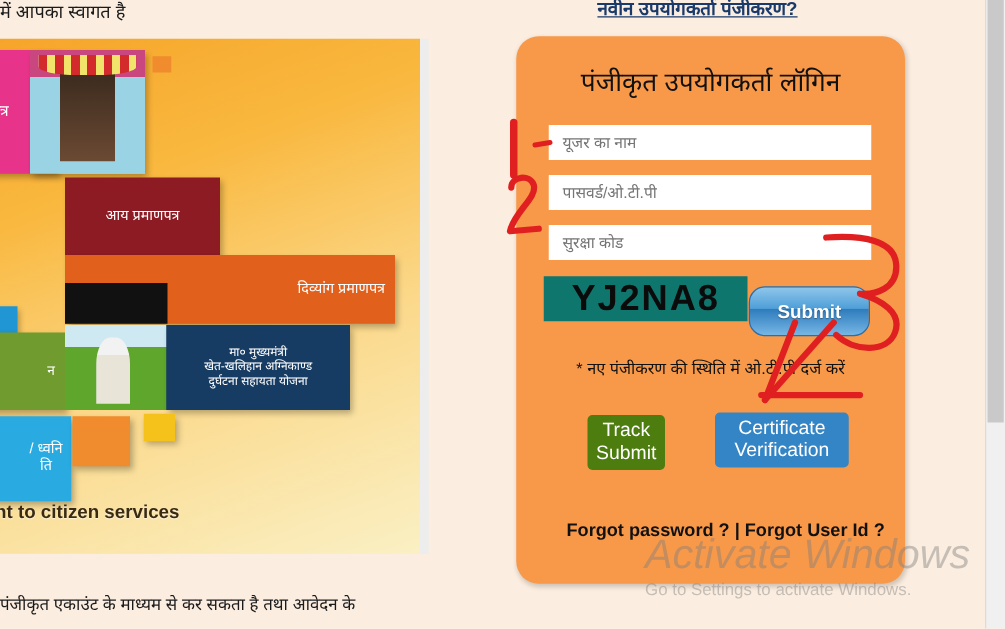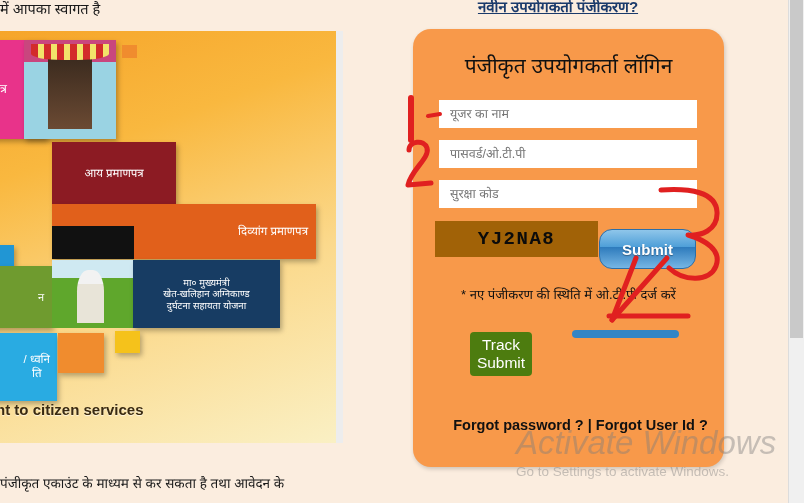--- a/index.html
+++ b/index.html
@@ -156,29 +156,29 @@
     font-family: "Liberation Sans", sans-serif;
   }
   .field-user { top: 71px; }
   .field-pass { top: 111px; }
   .field-code { top: 151px; }
 
   .captcha {
     position: absolute;
     left: 22px; top: 192px;
     width: 163px; height: 36px;
-    background: #a16207;
+    background: #0f766e;
     color: #0b0b0b;
-    font-size: 19px;
+    font-size: 29px;
     font-weight: bold;
     letter-spacing: 1.5px;
     display: flex;
     align-items: center;
     justify-content: center;
-    font-family: Liberation Mono, monospace;
+    font-family: Liberation Sans, sans-serif;
   }
   .submit-btn {
     position: absolute;
     left: 186px; top: 200px;
     width: 97px; height: 40px;
     border-radius: 13px;
     background: linear-gradient(180deg,#8fc6ea 0%, #4f9fd8 44%, #2f7cbd 46%, #76b6e4 100%);
     border: 1px solid #2b6ea8;
     color: #fff;
     font-size: 15px;
@@ -339,20 +339,22 @@
     <div class="submit-btn">Submit</div>
 
     <div class="note">* नए पंजीकरण की स्थिति में ओ.टी.पी दर्ज करें</div>
 
     <div class="track-btn">
       <div>Track</div>
       <div>Submit</div>
     </div>
 
     <div class="cert-btn">
+      <div>Certificate</div>
+      <div>Verification</div>
     </div>
 
     <div class="forgot">Forgot password ? | Forgot User Id ?</div>
   </div>
 
   <div class="wm">
     <div class="wm-title">Activate Windows</div>
     <div class="wm-sub">Go to Settings to activate Windows.</div>
   </div>
 

